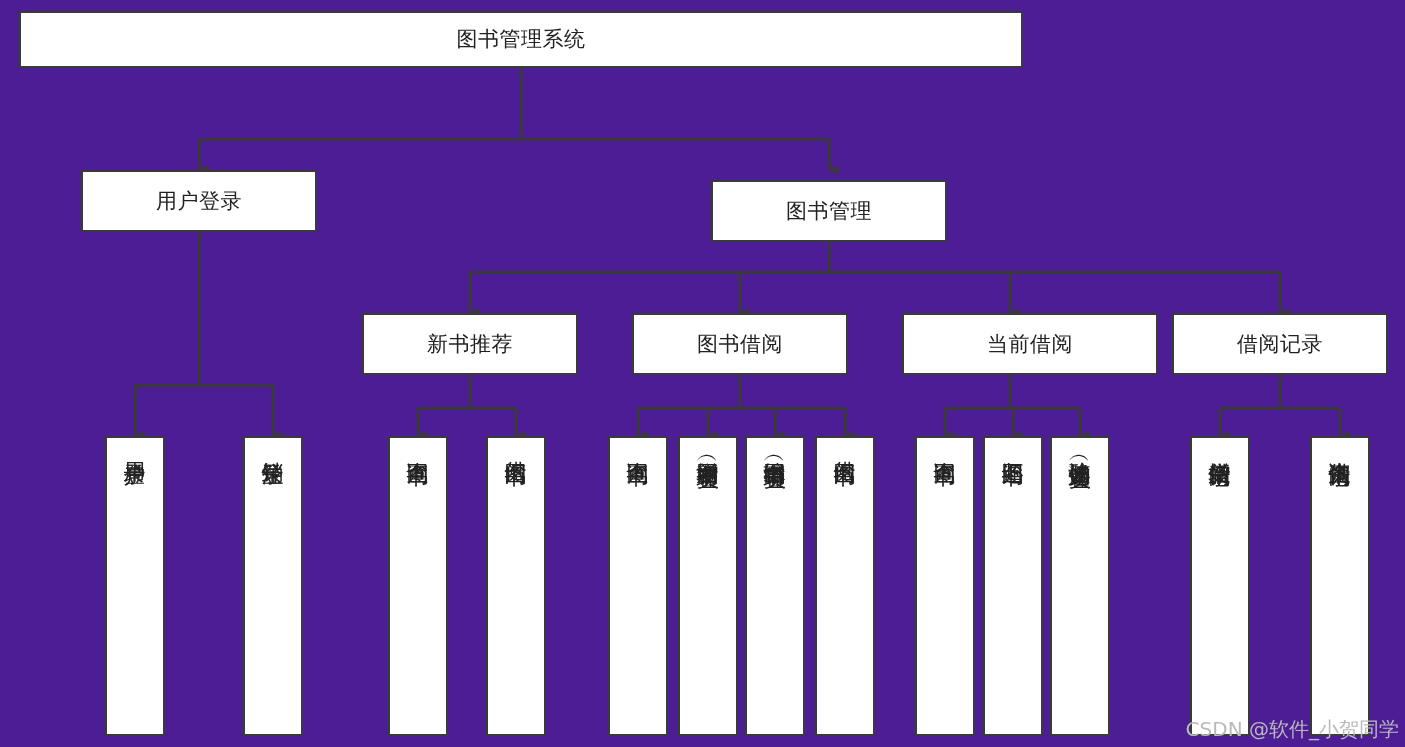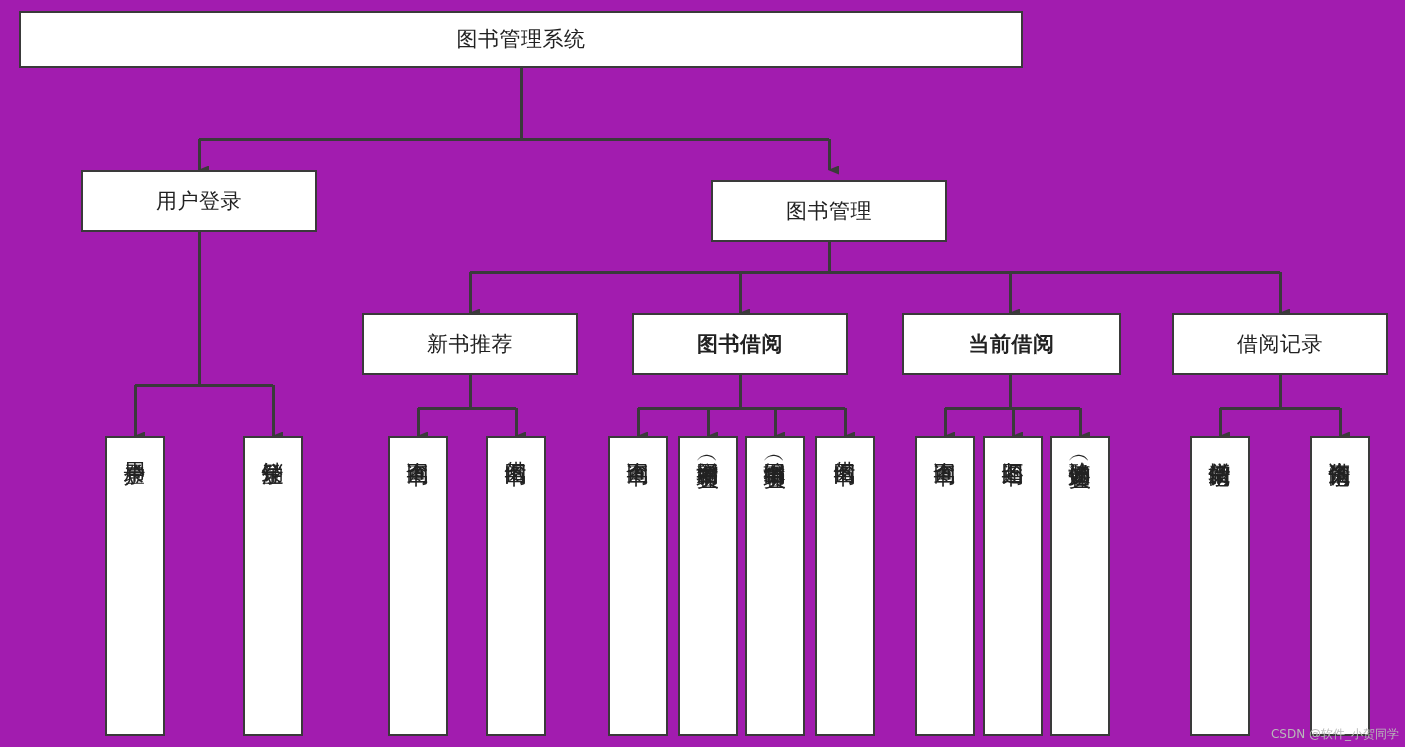--- a/index.html
+++ b/index.html
@@ -10,21 +10,21 @@
   body {
     width: 1405px;
     height: 747px;
     font-family: "DejaVu Sans", "Liberation Sans", sans-serif;
     overflow: hidden;
   }
   #diagram-root {
     position: relative;
     width: 1405px;
     height: 747px;
-    background: #a21caf;
+    background: #4c1d95;
   }
   svg.edges {
     position: absolute;
     left: 0;
     top: 0;
     width: 1405px;
     height: 747px;
     pointer-events: none;
   }
   .node {
@@ -59,21 +59,21 @@
     text-orientation: upright;
     font-size: 22px;
     line-height: 1.05;
     letter-spacing: 1px;
     white-space: nowrap;
   }
   #watermark {
     position: absolute;
     right: 6px;
     bottom: 4px;
-    font-size: 12px;
+    font-size: 20px;
     color: #b9b9b9;
     white-space: nowrap;
     font-family: "DejaVu Sans", "Liberation Sans", sans-serif;
     text-align: right;
   }
 </style>
 </head>
 <body>
 
 <div id="diagram-root">
@@ -125,24 +125,24 @@
       </div>
       <div class="node horiz" style="left: 81px; top: 170px; width: 236px; height: 62px;">
         <span class="node-label">用户登录</span>
       </div>
       <div class="node horiz" style="left: 711px; top: 180px; width: 236px; height: 62px;">
         <span class="node-label">图书管理</span>
       </div>
       <div class="node horiz" style="left: 362px; top: 313px; width: 216px; height: 62px; align-items: center;">
         <span class="node-label">新书推荐</span>
       </div>
-      <div class="node horiz" style="left: 632px; top: 313px; width: 216px; height: 62px; font-weight: bold;">
+      <div class="node horiz" style="left: 632px; top: 313px; width: 216px; height: 62px;">
         <span class="node-label">图书借阅</span>
       </div>
-      <div class="node horiz" style="left: 902px; top: 313px; width: 219px; height: 62px; font-weight: bold;">
+      <div class="node horiz" style="left: 902px; top: 313px; width: 256px; height: 62px;">
         <span class="node-label">当前借阅</span>
       </div>
       <div class="node horiz" style="left: 1172px; top: 313px; width: 216px; height: 62px;">
         <span class="node-label">借阅记录</span>
       </div>
       <div class="node vert" style="left: 105px; top: 436px; width: 60px; height: 300px;">
         <span class="node-label">用户登录</span>
       </div>
       <div class="node vert" style="left: 243px; top: 436px; width: 60px; height: 300px;">
         <span class="node-label">注销登录</span>

